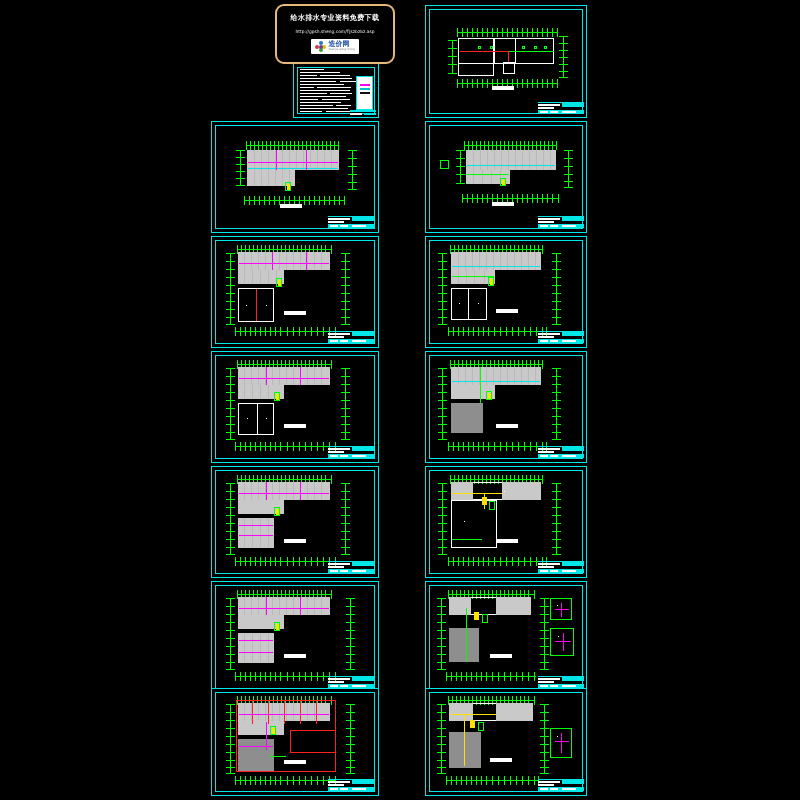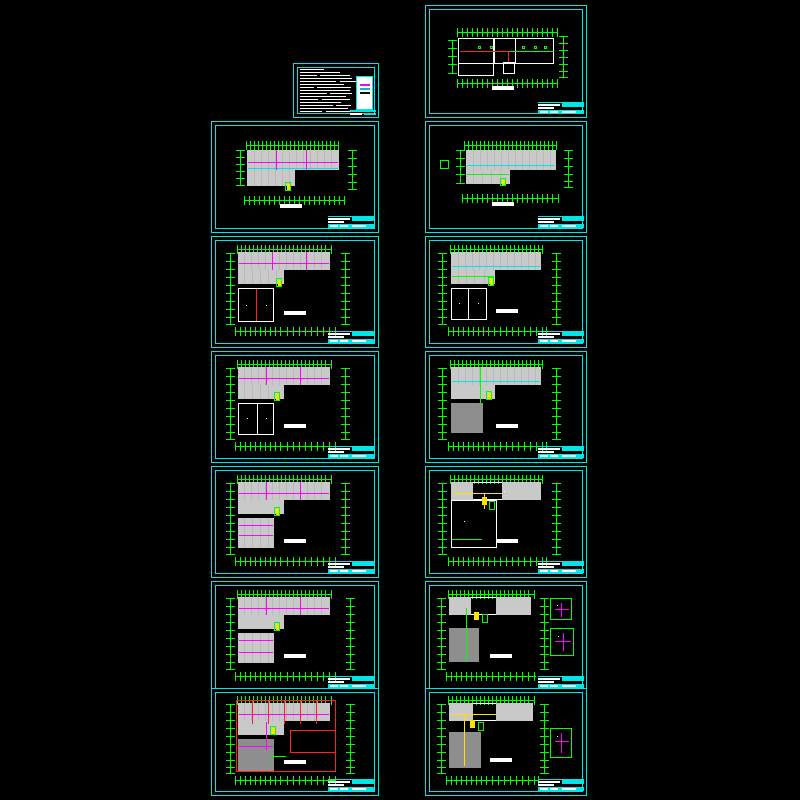--- a/index.html
+++ b/index.html
@@ -77,20 +77,37 @@
   
   .specsheet .txtline{position:absolute;height:1.2px;background:#ffffff;}
   .specsheet .panel{position:absolute;border:1px solid #00e5e5;box-sizing:border-box;}
   .specsheet .sw{position:absolute;height:2px;}
 </style>
 </head>
 <body>
 
 <div id="stage">
 
+  <div class="banner" style="left:275px;top:4px;width:120px;height:60px;">
+    <div class="b-title">给水排水专业资料免费下载</div>
+    <div class="b-url">http://gpsh.sheng.com/Tjszbzbz.asp</div>
+    <div class="b-logo">
+      <span class="mark">
+        <i></i>
+          <i></i>
+          <i></i>
+          <i></i>
+          <i></i>
+      </span>
+      <span class="lt">
+        <span class="cn">造价网</span>
+        <span class="en">zhao jia gong cheng</span>
+      </span>
+    </div>
+  </div>
 
   <div class="sheet specsheet" style="left:293px;top:63px;width:86px;height:55px;">
     <div class="inner-frame"></div>
     <div>
       <div class="txtline" style="left:6px;top:5px;width:24px;"></div>
       <div class="txtline" style="left:6px;top:8px;width:40px;"></div>
       <div class="txtline" style="left:6px;top:11px;width:17px;"></div>
       <div class="txtline" style="left:26px;top:11px;width:30px;"></div>
       <div class="txtline" style="left:6px;top:14px;width:52px;"></div>
       <div class="txtline" style="left:6px;top:17px;width:36px;"></div>

